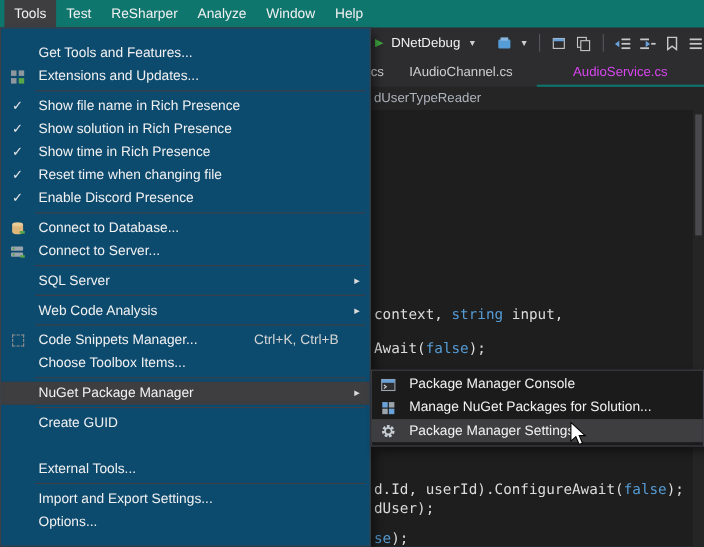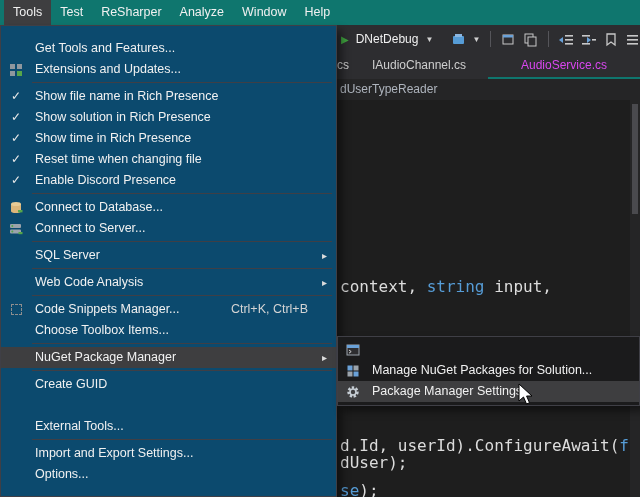--- a/index.html
+++ b/index.html
@@ -35,21 +35,21 @@
   .tab.active { color:#d946ef; border-bottom:2px solid #0f766e; }
 
   
   .breadcrumb { position:absolute; top:79px; left:0; right:0; height:21px; background:#252526;
     z-index:2; line-height:21px; font-size:12px; color:#aeb4bd; }
   .breadcrumb span { margin-left:340px; }
 
   
   .editor { position:absolute; top:100px; left:0; right:0; bottom:0; background:#1e1e1e; z-index:1; }
   .code-line { position:absolute; left:340px; font-family:"DejaVu Sans Mono", monospace;
-    font-size:16px; line-height:16px; white-space:pre; }
+    font-size:13px; line-height:16px; white-space:pre; }
   .fg { color:#dcdcdc; }
   .kw { color:#569cd6; }
   .scrollbar { position:absolute; right:0; top:0; bottom:0; width:10px; background:#252526; }
   .scroll-thumb { position:absolute; right:2px; top:4px; width:6px; height:110px; background:#4a4a4e; }
 
   
   .menu { position:absolute; left:0; top:25px; width:337px; bottom:0; background:#0c4a6e;
     border:1px solid #3f3f46; box-sizing:border-box; z-index:10; padding-top:12px;
     box-shadow:5px 5px 8px rgba(0,0,0,.45); }
   .mi { position:relative; height:21px; line-height:21px; color:#f1f1f1; font-size:12.5px;
@@ -73,20 +73,21 @@
 
   .cursor { position:absolute; left:518px; top:383px; z-index:20; }
 </style>
 </head>
 <body>
 
 <div class="app">
 
   <div class="editor">
     <div class="code-line" style="top:179px"><span class="fg">context, </span><span class="kw">string</span><span class="fg"> input,</span></div>
+    <div class="code-line" style="top:210px"><span class="fg">Await(</span><span class="kw">false</span><span class="fg">);</span></div>
     <div class="code-line" style="top:338px"><span class="fg">d.Id, userId).ConfigureAwait(</span><span class="kw">false</span><span class="fg">);</span></div>
     <div class="code-line" style="top:355px"><span class="fg">dUser);</span></div>
     <div class="code-line" style="top:383px"><span class="kw">se</span><span class="fg">);</span></div>
     <div class="scrollbar">
       <div class="scroll-thumb"></div>
     </div>
   </div>
 
   <div class="menubar">
     <div class="mb-item active">Tools</div>
@@ -290,21 +291,21 @@
   </div>
 
   <div class="submenu">
     <div class="smi">
       <span class="gutter">
         <svg width="14" height="14" viewBox="0 0 14 14">
             <rect x="1" y="2" width="12" height="10" fill="#2d2d30" stroke="#9ba3ab"></rect>
             <rect x="1" y="2" width="12" height="3" fill="#6aa1d8"></rect>
             <path d="M3 7 l2.2 1.6 L3 10.2" stroke="#d0d0d0" fill="none"></path>
           </svg>
-      </span>
+      </span><span>Package Manager Console</span>
     </div>
     <div class="smi">
       <span class="gutter">
         <svg width="14" height="14" viewBox="0 0 14 14">
             <rect x="1.5" y="1.5" width="5" height="5" fill="#6aa1d8"></rect>
             <rect x="7.5" y="1.5" width="5" height="5" fill="#9ba3ab"></rect>
             <rect x="1.5" y="7.5" width="5" height="5" fill="#9ba3ab"></rect>
             <rect x="7.5" y="7.5" width="5" height="5" fill="#6aa1d8"></rect>
           </svg>
       </span><span>Manage NuGet Packages for Solution...</span>

